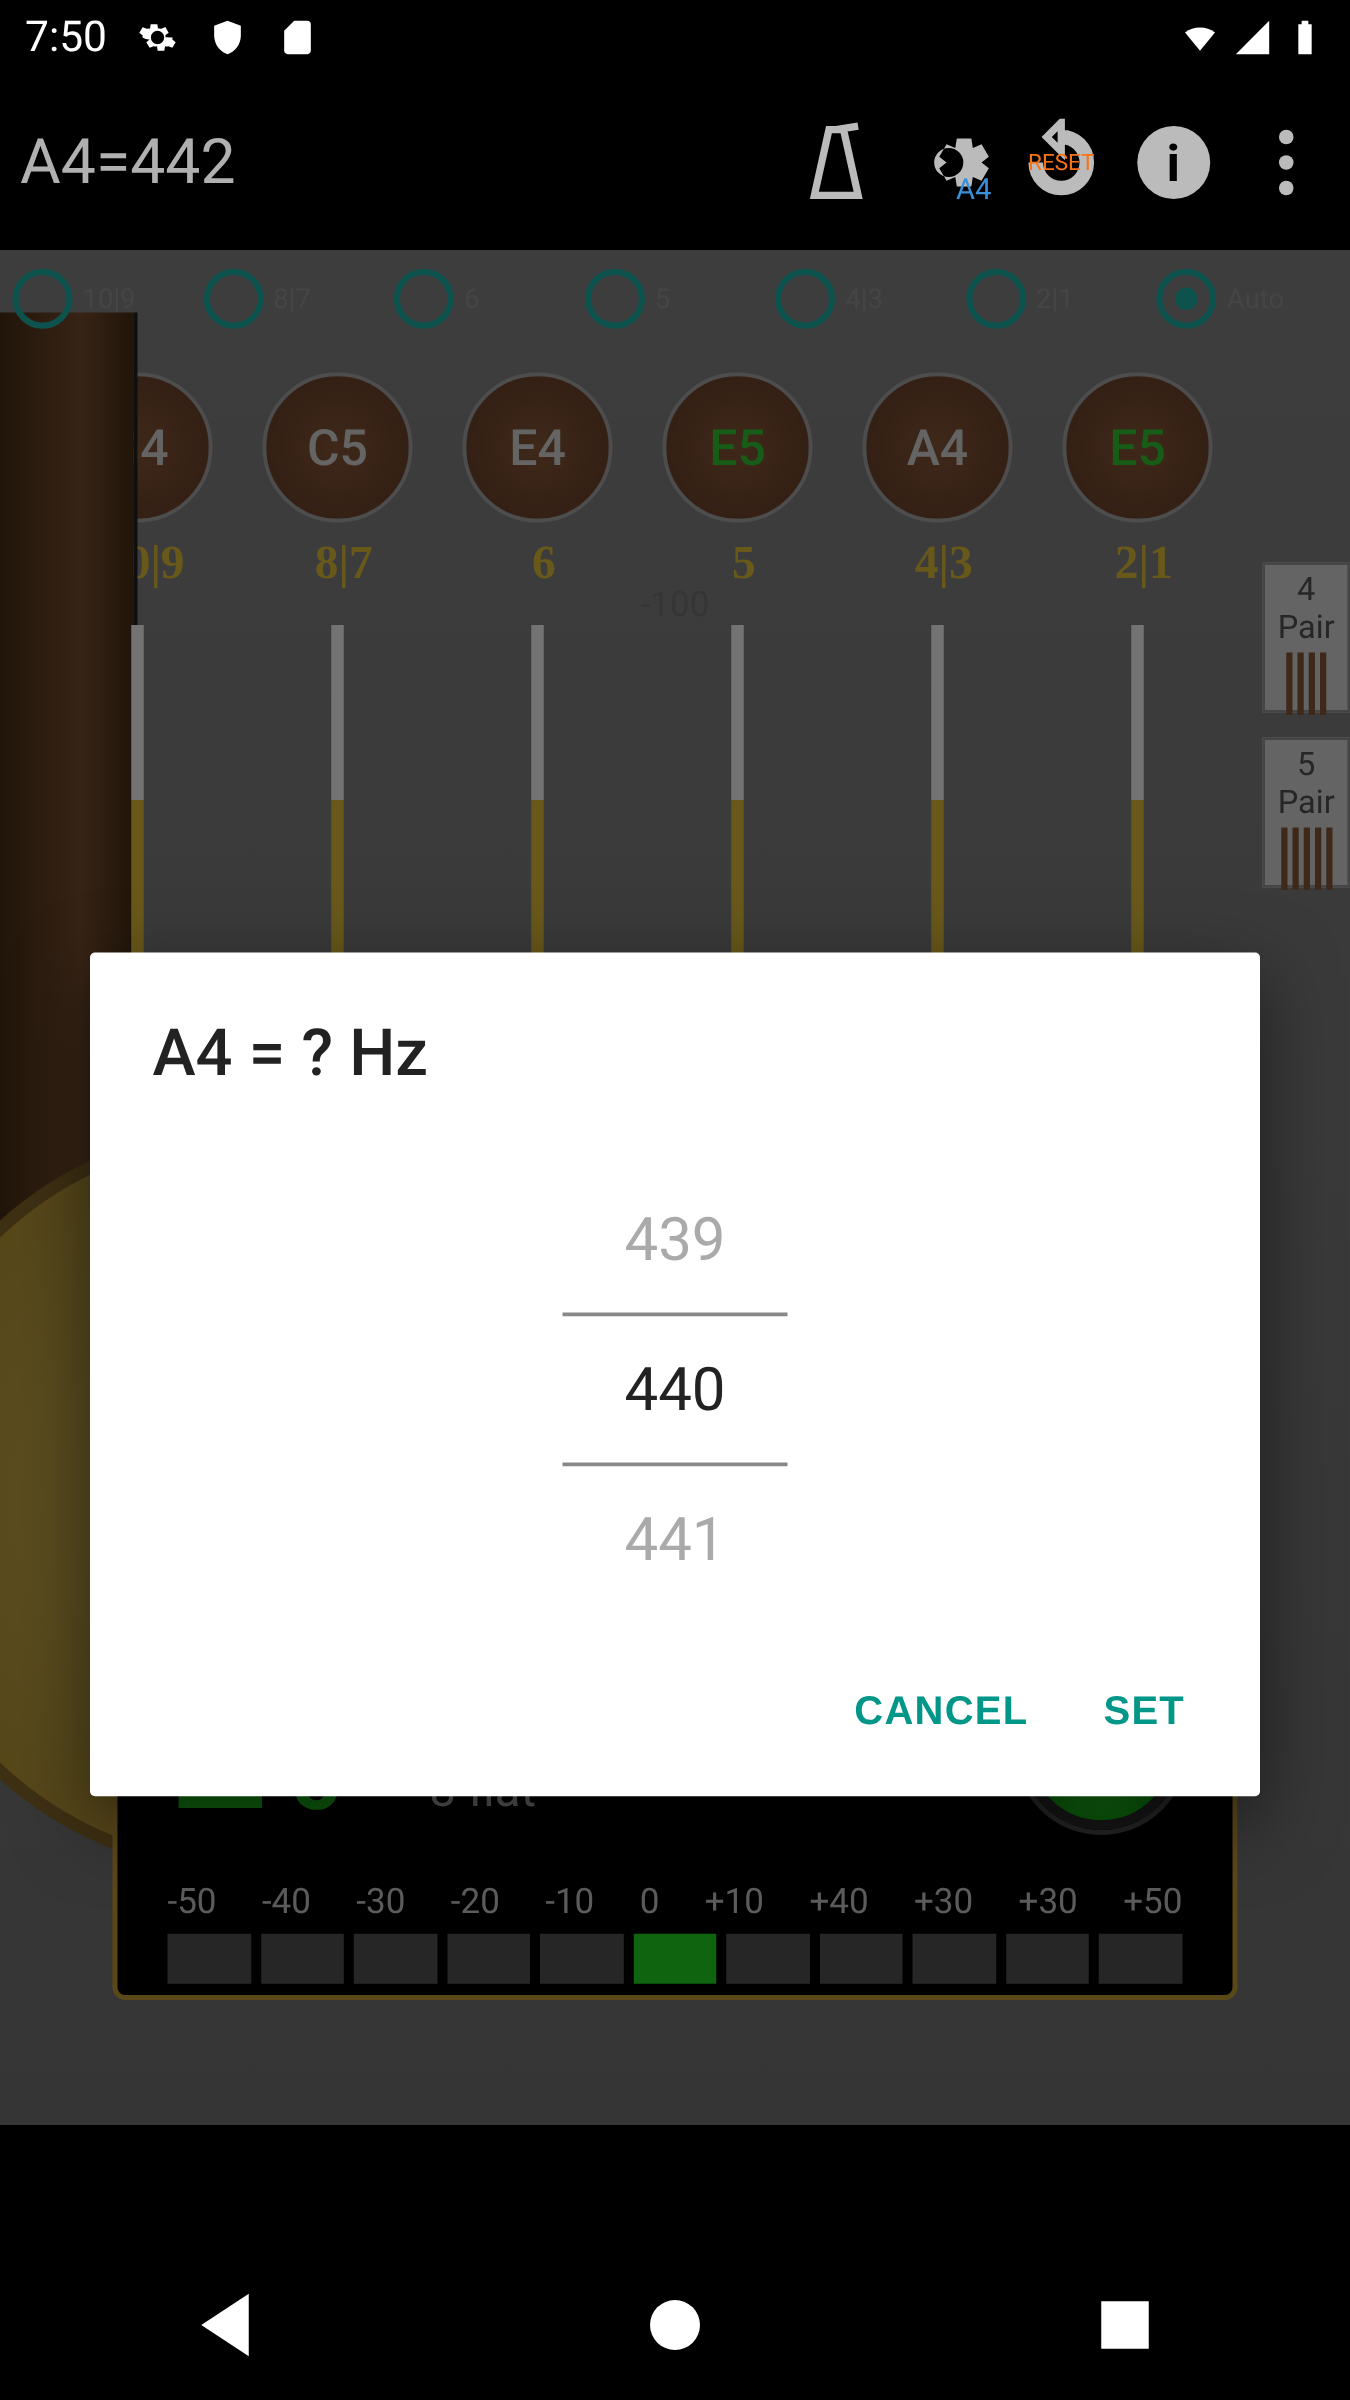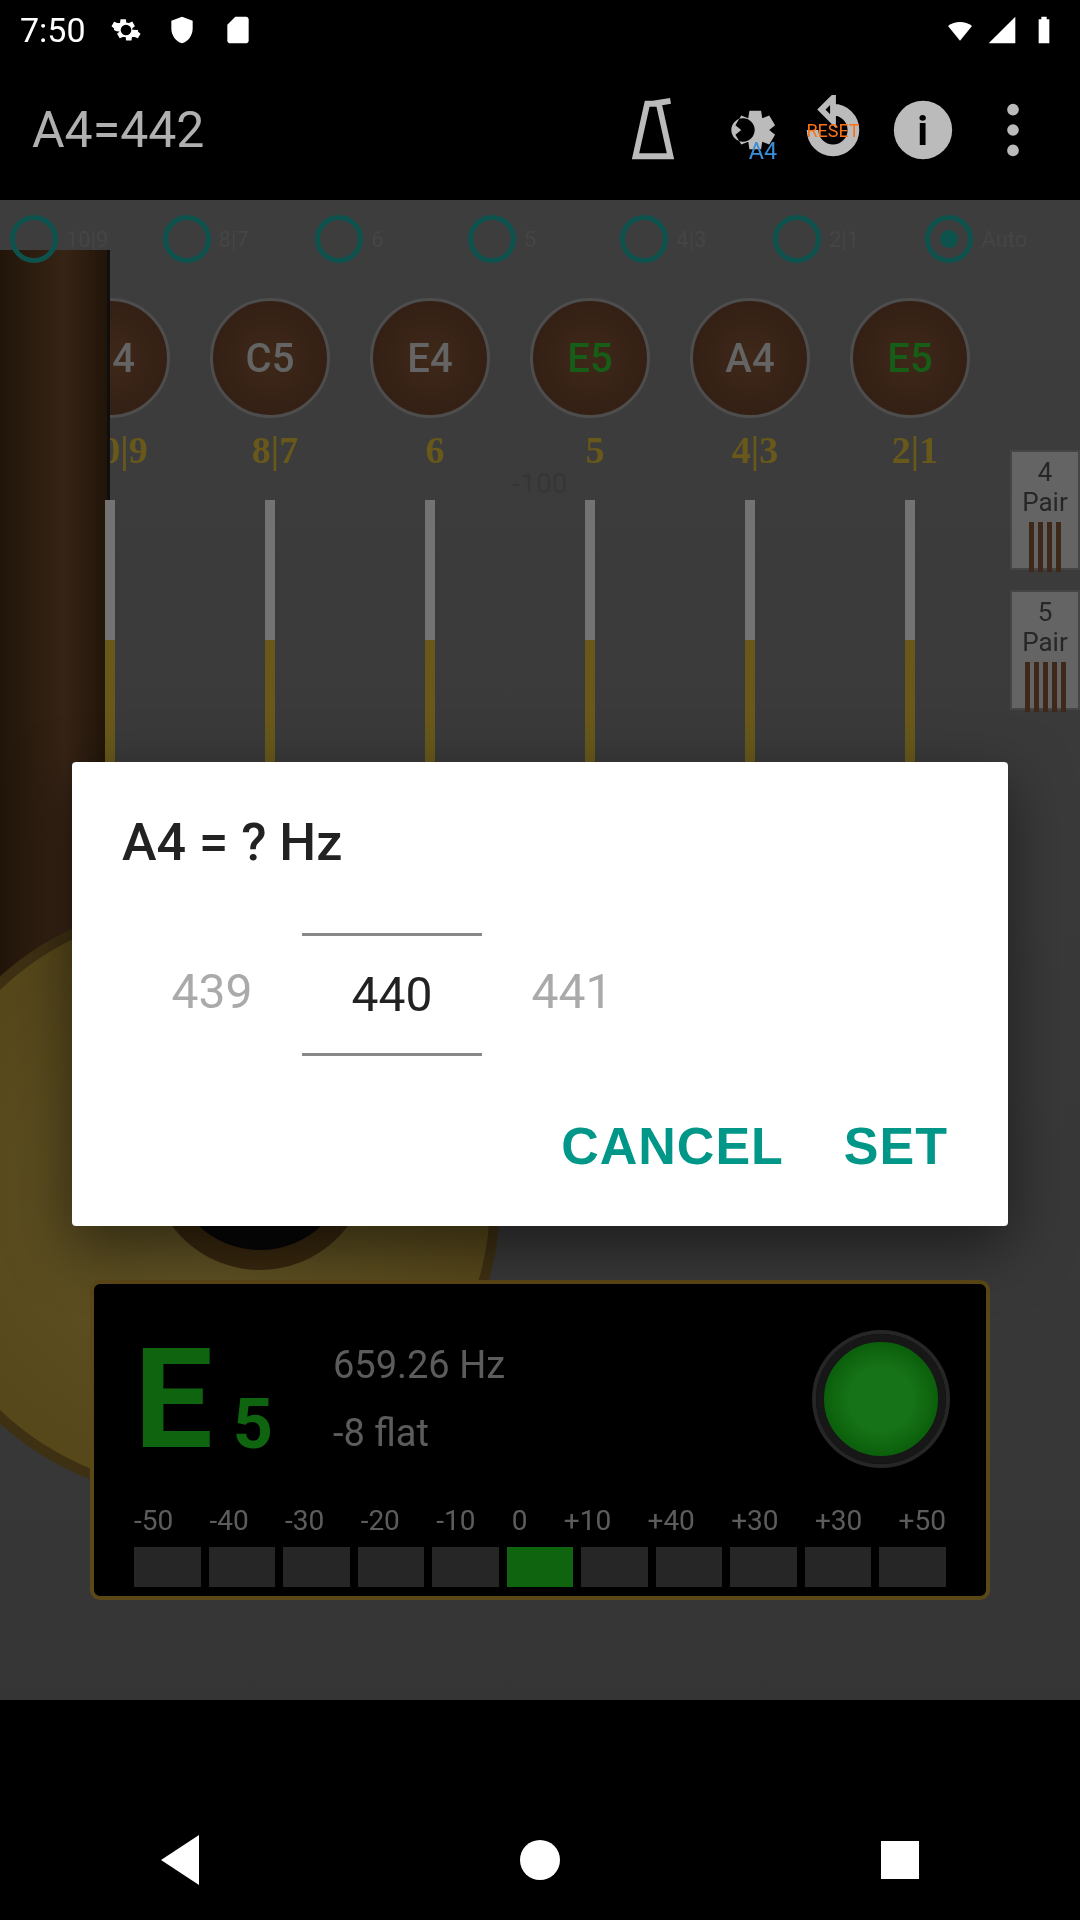--- a/index.html
+++ b/index.html
@@ -12,21 +12,21 @@
     .statusbar {
       height: 60px; background: #000; color: #fff;
       display: flex; align-items: center; padding: 0 20px; font-size: 34px;
     }
     .statusbar .left { display:flex; gap: 24px; align-items:center;}
     .statusbar .right { margin-left:auto; display:flex; gap:10px; align-items:center;}
     .stat-icon { width: 32px; height: 32px; display:inline-block; }
     
     .appbar {
       height: 140px; background: #000; display:flex; align-items:center;
-      padding: 0 32px; gap: 20px;
+      padding: 0 16px; gap: 20px;
     }
     .appbar-title { color:#b0b0b0; font-size:50px; font-weight:400; flex:1;}
     .appbar-icon { width:70px; height:70px; display:flex; align-items:center; justify-content:center;}
     
     .main {
       position: relative; height: 1500px;
       background: linear-gradient(#888, #777);
       padding-left: 34px;
     }
     .main-inner { position:absolute; inset:0; }
@@ -95,26 +95,26 @@
       background:#111; border-radius:50%; border: 20px solid #7a5820;}
     
     .scrim { position:absolute; inset:0; background: rgba(0,0,0,0.55); }
     
     .dialog {
       position:absolute; left:72px; right:72px; top:562px;
       background:#fff; border-radius:4px; padding: 50px;
       box-shadow: 0 20px 60px rgba(0,0,0,0.5);
     }
     .dialog-title { font-size:52px; color:#222; font-weight:500; margin-bottom: 40px;}
-    .number-picker { display:flex; padding: 20px 0 40px;}
+    .number-picker { display:flex; flex-direction:column; align-items:center; padding: 20px 0 40px;}
     .np-value { font-size:48px; padding: 30px 0; width:180px; text-align:center;}
     .np-faded { color:#aaa;}
     .np-current { color:#222; border-top:3px solid #888; border-bottom:3px solid #888;}
     .dialog-actions { display:flex; justify-content:flex-end; gap:60px; padding: 20px 10px 0;}
-    .dialog-btn { color:#009688; font-size:52px; font-weight:600; letter-spacing:1px; background:none; border:none;}
+    .dialog-btn { color:#009688; font-size:32px; font-weight:600; letter-spacing:1px; background:none; border:none;}
     
     .navbar {
       position:absolute; bottom:0; left:0; right:0; height:120px;
       background:#000; display:flex; align-items:center; justify-content:space-around;
     }
     .nav-triangle { width:0; height:0; border-top:25px solid transparent; border-bottom:25px solid transparent; border-right:38px solid #fff;}
     .nav-circle { width:40px; height:40px; border-radius:50%; background:#fff;}
     .nav-square { width:38px; height:38px; background:#fff;}
   </style>
 </head>

